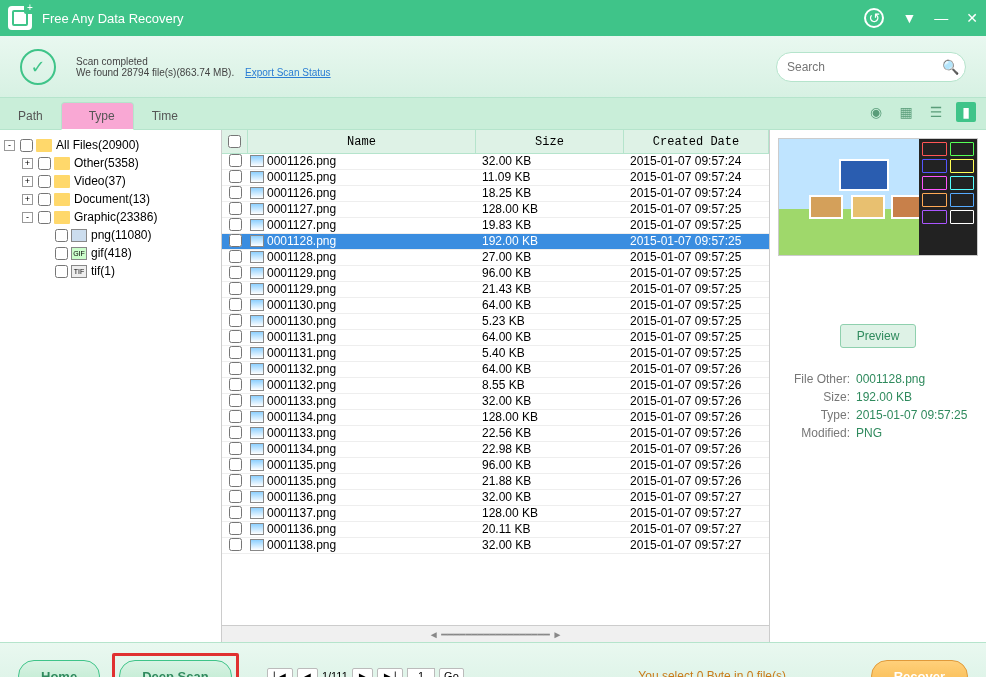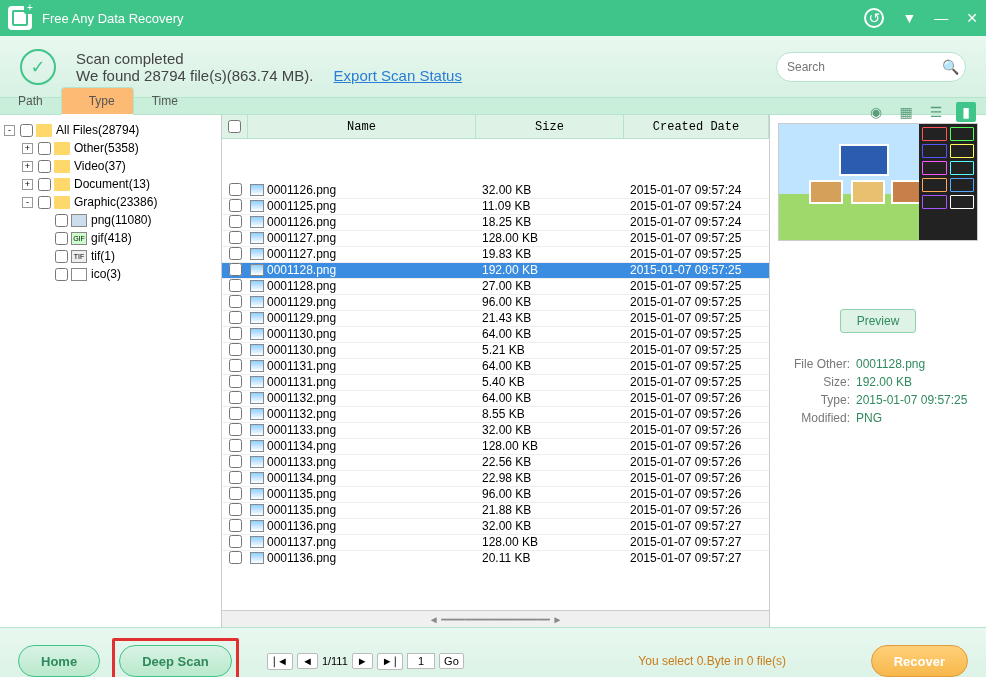--- a/index.html
+++ b/index.html
@@ -11,47 +11,47 @@
 .titlebar .logo-inner { width: 16px; height: 16px; border: 2px solid #3fc489; border-radius: 2px; position: relative; }
 .titlebar .logo-inner::after { content: "+"; position: absolute; top: -10px; right: -10px; background: #3fc489; color: #fff; width: 12px; height: 12px; border-radius: 2px; font-size: 10px; line-height: 12px; text-align: center; }
 .titlebar .title { font-size: 13px; flex: 1; }
 .titlebar .win-controls { display: flex; gap: 18px; align-items: center; }
 .titlebar .win-controls span { cursor: pointer; font-size: 14px; }
 .history-icon { width: 20px; height: 20px; border: 2px solid #fff; border-radius: 50%; display: flex; align-items: center; justify-content: center; font-size: 10px; }
 
 
 .statusbar { height: 62px; background: linear-gradient(#e9f8f0, #d7f1e3); border-bottom: 1px solid #b5e4cc; display: flex; align-items: center; padding: 0 20px; }
 .check-circle { width: 36px; height: 36px; border: 2px solid #3fc489; border-radius: 50%; display: flex; align-items: center; justify-content: center; color: #3fc489; font-size: 18px; margin-right: 20px; }
-.status-text { flex: 1; font-size: 15px; color: #444; }
-.status-text a { color: #2a7dd4; margin-left: 16px; }
+.status-text { flex: 1; font-size: 10px; color: #444; }
+.status-text a { color: #2a7dd4; margin-left: 8px; }
 .search-box { width: 190px; height: 30px; background: #fff; border: 1px solid #b5e4cc; border-radius: 15px; display: flex; align-items: center; padding: 0 10px; }
 .search-box input { flex: 1; border: none; outline: none; font-size: 12px; }
 .search-icon { color: #aaa; font-size: 14px; }
 
 
-.tabrow { height: 17px; background: #c9eed9; display: flex; align-items: flex-end; border-bottom: 1px solid #b5e4cc; position: relative; }
+.tabrow { height: 32px; background: #c9eed9; display: flex; align-items: flex-end; border-bottom: 1px solid #b5e4cc; position: relative; }
 .tabrow .tab { padding: 6px 18px; font-size: 12px; color: #555; cursor: pointer; }
-.tabrow .tab.active { background: #fdba74; border: 1px solid #b5e4cc; border-bottom: 1px solid #fff; border-radius: 4px 4px 0 0; margin-bottom: -1px; padding-left: 27px; }
+.tabrow .tab.active { background: #f9a8d4; border: 1px solid #b5e4cc; border-bottom: 1px solid #fff; border-radius: 4px 4px 0 0; margin-bottom: -1px; padding-left: 27px; }
 .view-controls { position: absolute; right: 10px; top: 4px; display: flex; gap: 10px; }
 .view-controls span { width: 20px; height: 20px; display: flex; align-items: center; justify-content: center; color: #5a9d7a; cursor: pointer; font-size: 14px; }
 .view-controls span.active { background: #3fc489; color: #fff; border-radius: 2px; }
 
 
 .main { display: flex; height: 512px; }
 
 
 .tree { width: 222px; border-right: 1px solid #ccc; padding: 6px 4px; font-size: 12px; overflow: auto; background: #fff; }
 .tree-row { display: flex; align-items: center; height: 18px; white-space: nowrap; }
 .tree-toggle { width: 11px; height: 11px; border: 1px solid #999; margin-right: 2px; font-size: 9px; line-height: 9px; text-align: center; cursor: pointer; }
 .tree-cb { margin: 0 3px; }
 .tree-folder { width: 16px; height: 13px; background: #ffd86b; border-radius: 1px; margin-right: 4px; display:inline-block; }
 .tree-icon { width: 16px; height: 13px; margin-right: 4px; display:inline-block; border:1px solid #888; font-size:7px; text-align:center; line-height:11px; }
 
 
-.filewrap { flex: 1; display: flex; flex-direction: column; border-right: 1px solid #ccc; gap: 44px; }
+.filewrap { flex: 1; display: flex; flex-direction: column; border-right: 1px solid #ccc; }
 .thead { display: flex; background: #def2e6; border-bottom: 1px solid #b5e4cc; height: 24px; font-size: 12px; }
 .thead div { border-right: 1px solid #b5e4cc; display: flex; align-items: center; justify-content: center; font-family: "Courier New", monospace; }
 .col-cb { width: 26px; }
 .col-name { width: 228px; }
 .col-size { width: 148px; }
 .col-date { flex: 1; }
 .tbody { flex: 1; overflow-y: scroll; font-size: 12px; }
 .trow { display: flex; height: 16px; align-items: flex-start; border-bottom: 1px solid #eee; }
 .trow.selected { background: #3a8de0; color: #fff; }
 .trow .col-cb { display: flex; justify-content: center; }
@@ -131,21 +131,21 @@
   </div>
 </div>
 
 <div class="main">
 
   <div class="tree">
     <div class="tree-row" style="padding-left:0">
         <span class="tree-toggle">-</span>
         <input type="checkbox" class="tree-cb" style="">
         <span class="tree-folder"></span>
-        <span>All Files(28794)</span>
+        <span>All Files(20900)</span>
       </div>
     <div class="tree-row" style="padding-left:18px">
         <span class="tree-toggle">+</span>
         <input type="checkbox" class="tree-cb" style="">
         <span class="tree-folder"></span>
         <span>Other(5358)</span>
       </div>
     <div class="tree-row" style="padding-left:18px">
         <span class="tree-toggle">+</span>
         <input type="checkbox" class="tree-cb" style="">
@@ -171,25 +171,20 @@
       </div>
     <div class="tree-row" style="padding-left:48px">
         <input type="checkbox" class="tree-cb" style="">
         <span class="tree-icon" style="background:#cfc">GIF</span>
         <span>gif(418)</span>
       </div>
     <div class="tree-row" style="padding-left:48px">
         <input type="checkbox" class="tree-cb" style="">
         <span class="tree-icon" style="background:#eee">TIF</span>
         <span>tif(1)</span>
-      </div>
-    <div class="tree-row" style="padding-left:48px">
-        <input type="checkbox" class="tree-cb" style="">
-        <span class="tree-icon" style="background:#fff"></span>
-        <span>ico(3)</span>
       </div>
   </div>
 
   <div class="filewrap">
     <div class="thead">
       <div class="col-cb">
           <input type="checkbox" style="">
         </div>
       <div class="col-name">Name</div>
       <div class="col-size">Size</div>
@@ -307,21 +302,21 @@
           <div class="col-date">2015-01-07 09:57:25</div>
         </div>
         <div class="trow">
           <div class="col-cb">
             <input type="checkbox" style="">
           </div>
           <div class="col-name">
             <span class="file-icon"></span>
             <span>0001130.png</span>
           </div>
-          <div class="col-size">5.21 KB</div>
+          <div class="col-size">5.23 KB</div>
           <div class="col-date">2015-01-07 09:57:25</div>
         </div>
         <div class="trow">
           <div class="col-cb">
             <input type="checkbox" style="">
           </div>
           <div class="col-name">
             <span class="file-icon"></span>
             <span>0001131.png</span>
           </div>

